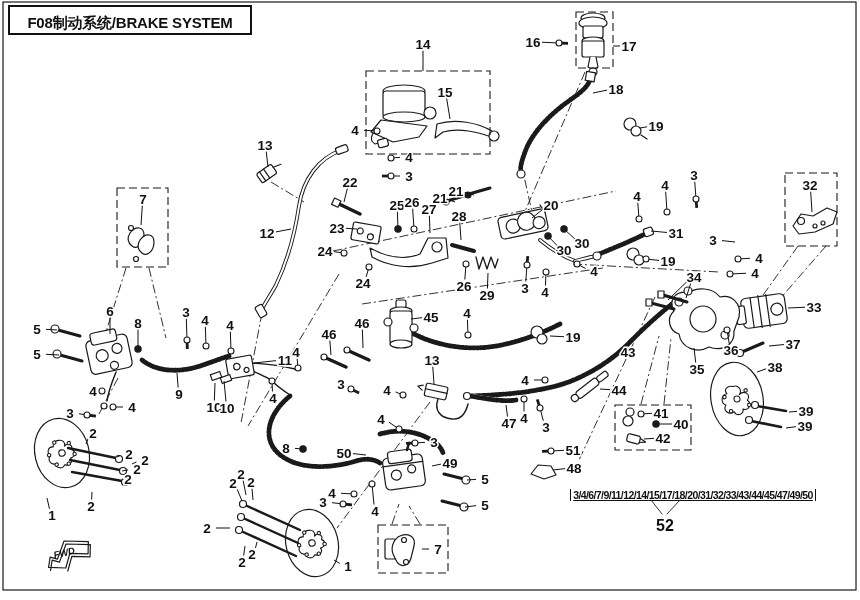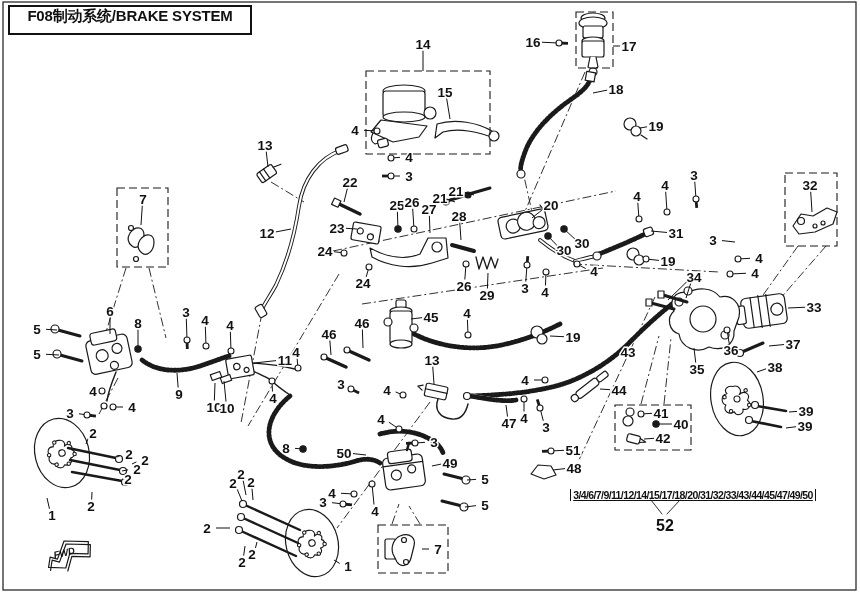--- a/index.html
+++ b/index.html
@@ -1,20 +1,20 @@
 <!DOCTYPE html>
 <html><head>
 <meta charset="utf-8">
 <style>
   html,body{margin:0;padding:0;background:#e8e8e8;}
   .sheet{position:relative;width:860px;height:600px;background:#fff;overflow:hidden;
          font-family:"Liberation Sans","DejaVu Sans",sans-serif;color:#111;}
   svg{position:absolute;left:0;top:0;}
   .title-block{position:absolute;left:8px;top:5px;width:240px;height:26px;
-    border:2px solid #111;display:flex;align-items:flex-start;justify-content:center;
+    border:2px solid #111;display:flex;align-items:flex-end;justify-content:center;
     font-weight:700;font-size:15px;letter-spacing:-0.2px;background:#fff;z-index:5;}
   .parts-list{position:absolute;left:541px;top:485px;width:304px;text-align:center;z-index:5;}
   .parts-list span{display:inline-block;font-weight:700;font-size:10.5px;letter-spacing:-0.6px;
     text-decoration:underline;border-left:1.5px solid #111;border-right:1.5px solid #111;
     padding:0 2px;white-space:nowrap;}
   .shared-callout{position:absolute;left:656px;top:517px;font-weight:700;font-size:16px;z-index:5;}
   .plbl{font:700 13.5px "Liberation Sans","DejaVu Sans",sans-serif;fill:#111;
         paint-order:stroke;stroke:#fff;stroke-width:3px;}
   .leader{stroke:#111;stroke-width:1;fill:none;}
   .gbox{fill:none;stroke:#1a1a1a;stroke-dasharray:8,4;stroke-width:1.1;}

